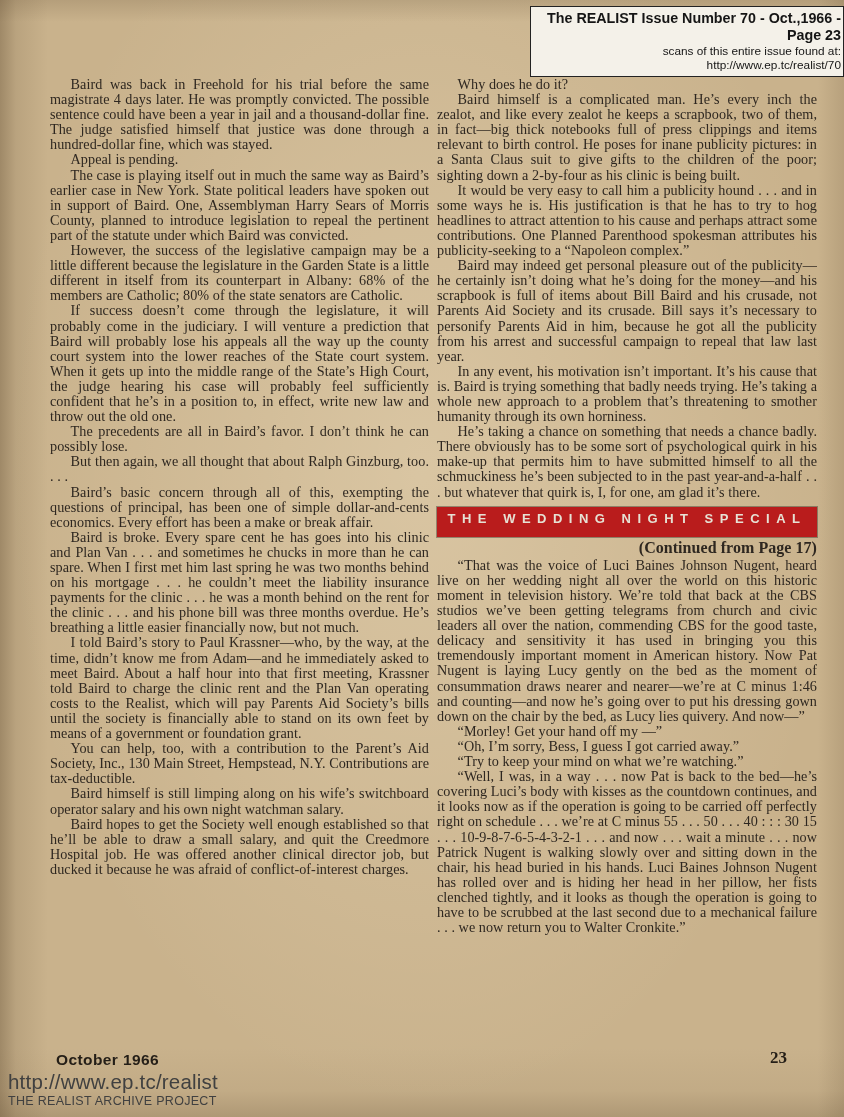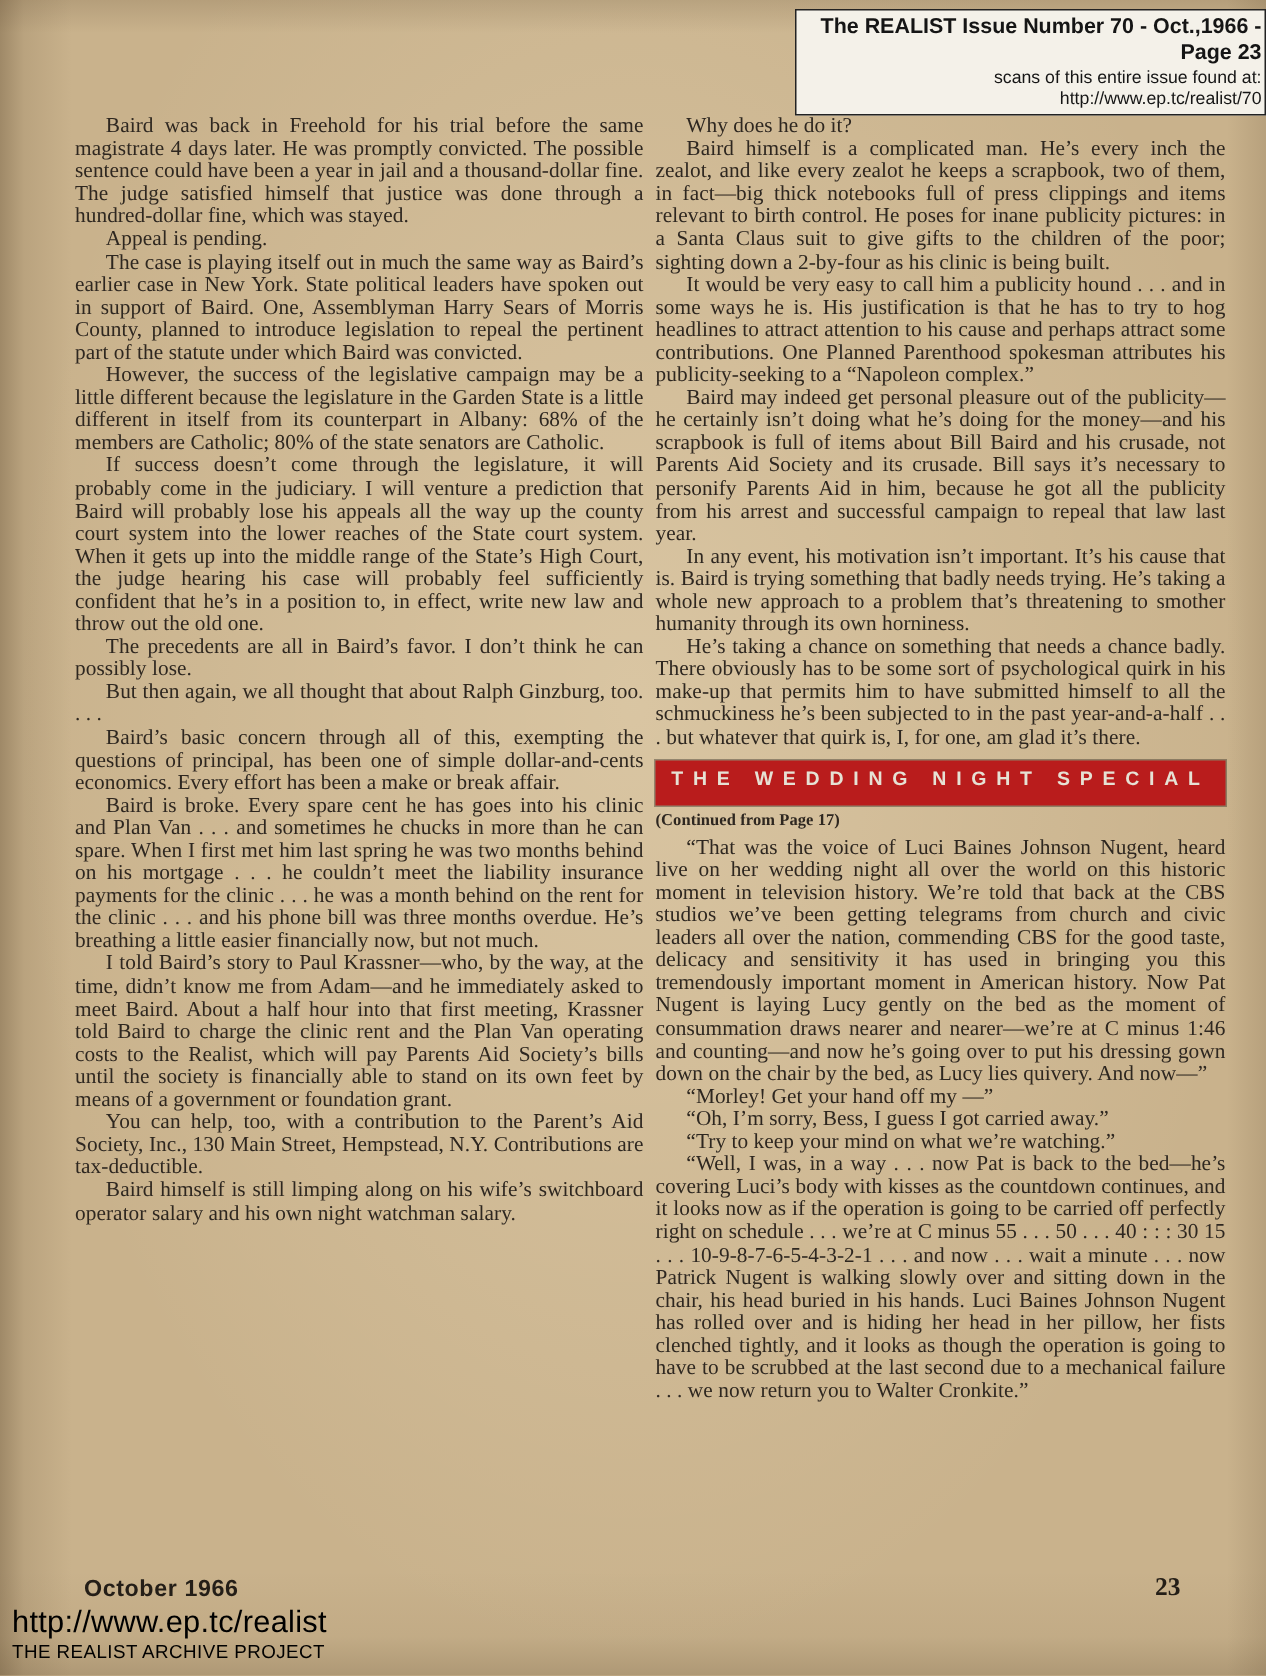--- a/index.html
+++ b/index.html
@@ -20,39 +20,39 @@
   #col-right{left:437px;width:380px;}
   .para{margin:0;text-indent:0;}
   .para.indent{text-indent:1.45em;}
   .banner{
     margin:7px 0 3px 0;background:#b91c1c;color:#e6e1d4;
     font-family:"Liberation Sans",sans-serif;font-weight:bold;
     font-size:13px;letter-spacing:6.5px;text-align:center;
     padding:4px 0 11px 0;text-indent:0;
     box-shadow:0 0 0 1px rgba(21,17,13,0.35);
   }
-  .continued{font-weight:bold;text-align:left;text-indent:0;margin:1px 0 3px 0;font-size:11px;}
+  .continued{font-weight:bold;text-align:right;text-indent:0;margin:1px 0 3px 0;font-size:16px;}
   .header-box{
     position:absolute;left:530px;top:6px;width:308px;
     background:#f4f1e9;border:1px solid #222;
     text-align:right;padding:3px 2px 4px 2px;
     font-family:"Liberation Sans",sans-serif;color:#151515;
   }
   .header-box .l1{font-size:14.3px;font-weight:bold;line-height:17px;}
   .header-box .l2{font-size:11.8px;font-weight:normal;line-height:14px;}
   .footer-date{
     position:absolute;left:56px;top:1051px;
     font-family:"Liberation Sans",sans-serif;font-weight:bold;font-size:15.5px;color:#241e17;
     letter-spacing:0.4px;
   }
   .footer-page{
     position:absolute;left:770px;top:1048px;width:48px;text-align:left;
     font-weight:bold;font-size:17px;color:#241e17;
   }
-  .archive{position:absolute;left:8px;font-family:"Liberation Sans",sans-serif;color:#000000;}
+  .archive{position:absolute;left:8px;font-family:"Liberation Sans",sans-serif;color:#404040;}
   .archive-url{top:1070px;font-size:20.5px;letter-spacing:0.2px;}
   .archive-label{top:1094px;font-size:12.5px;letter-spacing:0.3px;}
 </style>
 </head>
 <body>
 
 <div class="header-box">
   <div class="l1">The REALIST Issue Number 70 - Oct.,1966 - Page 23</div>
   <div class="l2">scans of this entire issue found at: http://www.ep.tc/realist/70</div>
 </div>
@@ -63,20 +63,21 @@
   <p class="para indent">The case is playing itself out in much the same way as Baird’s earlier case in New York. State political leaders have spoken out in support of Baird. One, Assemblyman Harry Sears of Morris County, planned to introduce legislation to repeal the pertinent part of the statute under which Baird was convicted.</p>
   <p class="para indent">However, the success of the legislative campaign may be a little different because the legislature in the Garden State is a little different in itself from its counterpart in Albany: 68% of the members are Catholic; 80% of the state senators are Catholic.</p>
   <p class="para indent">If success doesn’t come through the legislature, it will probably come in the judiciary. I will venture a prediction that Baird will probably lose his appeals all the way up the county court system into the lower reaches of the State court system. When it gets up into the middle range of the State’s High Court, the judge hearing his case will probably feel sufficiently confident that he’s in a position to, in effect, write new law and throw out the old one.</p>
   <p class="para indent">The precedents are all in Baird’s favor. I don’t think he can possibly lose.</p>
   <p class="para indent">But then again, we all thought that about Ralph Ginzburg, too. . . .</p>
   <p class="para indent">Baird’s basic concern through all of this, exempting the questions of principal, has been one of simple dollar-and-cents economics. Every effort has been a make or break affair.</p>
   <p class="para indent">Baird is broke. Every spare cent he has goes into his clinic and Plan Van . . . and sometimes he chucks in more than he can spare. When I first met him last spring he was two months behind on his mortgage . . . he couldn’t meet the liability insurance payments for the clinic . . . he was a month behind on the rent for the clinic . . . and his phone bill was three months overdue. He’s breathing a little easier financially now, but not much.</p>
   <p class="para indent">I told Baird’s story to Paul Krassner—who, by the way, at the time, didn’t know me from Adam—and he immediately asked to meet Baird. About a half hour into that first meeting, Krassner told Baird to charge the clinic rent and the Plan Van operating costs to the Realist, which will pay Parents Aid Society’s bills until the society is financially able to stand on its own feet by means of a government or foundation grant.</p>
   <p class="para indent">You can help, too, with a contribution to the Parent’s Aid Society, Inc., 130 Main Street, Hempstead, N.Y. Contributions are tax-deductible.</p>
   <p class="para indent">Baird himself is still limping along on his wife’s switchboard operator salary and his own night watchman salary.</p>
+  <p class="para indent">Baird hopes to get the Society well enough established so that he’ll be able to draw a small salary, and quit the Creedmore Hospital job. He was offered another clinical director job, but ducked it because he was afraid of conflict-of-interest charges.</p>
 </div>
 
 <div class="col" id="col-right">
   <p class="para indent">Why does he do it?</p>
   <p class="para indent">Baird himself is a complicated man. He’s every inch the zealot, and like every zealot he keeps a scrapbook, two of them, in fact—big thick notebooks full of press clippings and items relevant to birth control. He poses for inane publicity pictures: in a Santa Claus suit to give gifts to the children of the poor; sighting down a 2-by-four as his clinic is being built.</p>
   <p class="para indent">It would be very easy to call him a publicity hound . . . and in some ways he is. His justification is that he has to try to hog headlines to attract attention to his cause and perhaps attract some contributions. One Planned Parenthood spokesman attributes his publicity-seeking to a “Napoleon complex.”</p>
   <p class="para indent">Baird may indeed get personal pleasure out of the publicity—he certainly isn’t doing what he’s doing for the money—and his scrapbook is full of items about Bill Baird and his crusade, not Parents Aid Society and its crusade. Bill says it’s necessary to personify Parents Aid in him, because he got all the publicity from his arrest and successful campaign to repeal that law last year.</p>
   <p class="para indent">In any event, his motivation isn’t important. It’s his cause that is. Baird is trying something that badly needs trying. He’s taking a whole new approach to a problem that’s threatening to smother humanity through its own horniness.</p>
   <p class="para indent">He’s taking a chance on something that needs a chance badly. There obviously has to be some sort of psychological quirk in his make-up that permits him to have submitted himself to all the schmuckiness he’s been subjected to in the past year-and-a-half . . . but whatever that quirk is, I, for one, am glad it’s there.</p>
   <div class="banner">THE WEDDING NIGHT SPECIAL</div>

